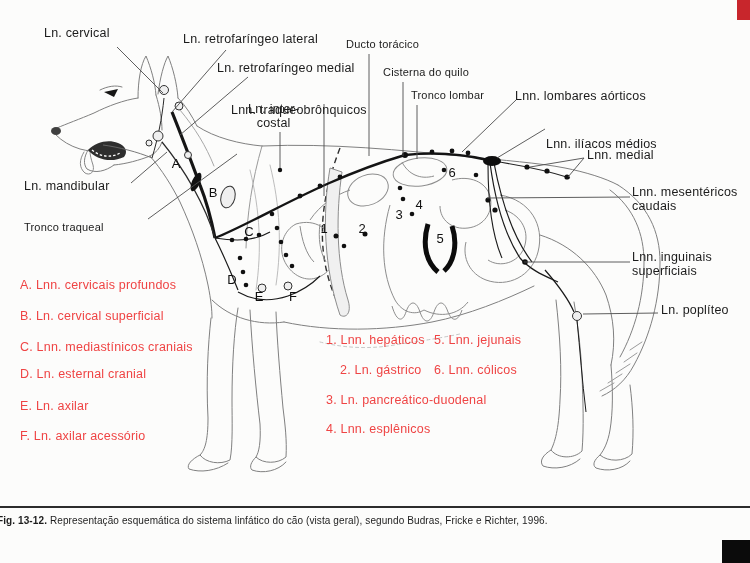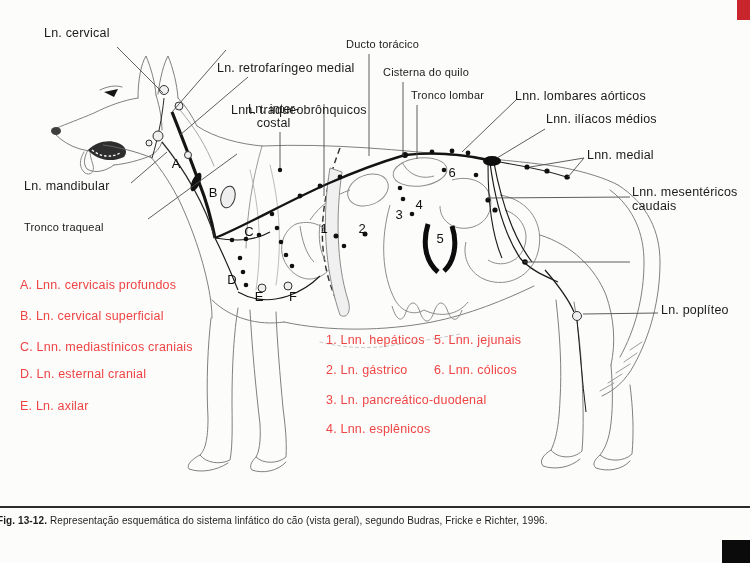--- a/index.html
+++ b/index.html
@@ -214,32 +214,35 @@
       <line x1="584" y1="158" x2="568" y2="177"></line>
       <line x1="630" y1="197" x2="487" y2="198"></line>
       <line x1="630" y1="262" x2="524" y2="262"></line>
       <line x1="658" y1="313" x2="583" y2="314"></line>
       <line x1="131" y1="183" x2="167" y2="152"></line>
       <line x1="148" y1="219" x2="237" y2="154"></line>
     </g>
   </svg>
 
   <div class="lbl" style="left:44px;top:27px">Ln. cervical</div>
+  <div class="lbl" style="left:183px;top:33px">Ln. retrofaríngeo lateral</div>
   <div class="lbl" style="left:217px;top:62px">Ln. retrofaríngeo medial</div>
   <div class="lbl" style="left:231px;top:104px">Lnn. traqueobrônquicos</div>
   <div class="lbl center" style="left:248px;top:103px">Ln. inter-
 costal</div>
   <div class="lbl bold" style="left:346px;top:38px">Ducto torácico</div>
   <div class="lbl bold" style="left:383px;top:66px">Cisterna do quilo</div>
   <div class="lbl bold" style="left:411px;top:89px">Tronco lombar</div>
   <div class="lbl" style="left:515px;top:90px">Lnn. lombares aórticos</div>
-  <div class="lbl" style="left:546px;top:113px">Lnn. ilíacos médios</div>
+  <div class="lbl" style="left:546px;top:138px">Lnn. ilíacos médios</div>
   <div class="lbl" style="left:587px;top:149px">Lnn. medial</div>
   <div class="lbl" style="left:632px;top:186px">Lnn. mesentéricos
 caudais</div>
+  <div class="lbl" style="left:632px;top:251px">Lnn. inguinais
+superficiais</div>
   <div class="lbl" style="left:661px;top:304px">Ln. poplíteo</div>
   <div class="lbl" style="left:24px;top:180px">Ln. mandibular</div>
   <div class="lbl bold" style="left:24px;top:221px">Tronco traqueal</div>
 
   <div class="marker" style="left:176px;top:163px">A</div>
   <div class="marker" style="left:213px;top:192px">B</div>
   <div class="marker" style="left:249px;top:231px">C</div>
   <div class="marker" style="left:232px;top:279px">D</div>
   <div class="marker" style="left:259px;top:296px">E</div>
   <div class="marker" style="left:293px;top:296px">F</div>
@@ -249,23 +252,24 @@
   <div class="marker" style="left:399px;top:214px">3</div>
   <div class="marker" style="left:419px;top:204px">4</div>
   <div class="marker" style="left:440px;top:238px">5</div>
   <div class="marker" style="left:452px;top:172px">6</div>
 
   <div class="legend-item" style="left:20px;top:278px">A. Lnn. cervicais profundos</div>
   <div class="legend-item" style="left:20px;top:309px">B. Ln. cervical superficial</div>
   <div class="legend-item" style="left:20px;top:340px">C. Lnn. mediastínicos craniais</div>
   <div class="legend-item" style="left:20px;top:367px">D. Ln. esternal cranial</div>
   <div class="legend-item" style="left:20px;top:399px">E. Ln. axilar</div>
+  <div class="legend-item" style="left:20px;top:429px">F. Ln. axilar acessório</div>
 
   <div class="legend-item" style="left:326px;top:333px">1. Lnn. hepáticos</div>
-  <div class="legend-item" style="left:326px;top:363px">2. Ln. gástrico</div>
+  <div class="legend-item" style="left:340px;top:363px">2. Ln. gástrico</div>
   <div class="legend-item" style="left:326px;top:393px">3. Ln. pancreático-duodenal</div>
   <div class="legend-item" style="left:326px;top:422px">4. Lnn. esplênicos</div>
   <div class="legend-item" style="left:434px;top:333px">5. Lnn. jejunais</div>
   <div class="legend-item" style="left:434px;top:363px">6. Lnn. cólicos</div>
 
   <div class="sep"></div>
   <div class="caption">
     <span class="pfx">Fig. 13-12.</span><span> Representação esquemática do sistema linfático do cão (vista geral), segundo Budras, Fricke e Richter, 1996.</span>
   </div>
 

